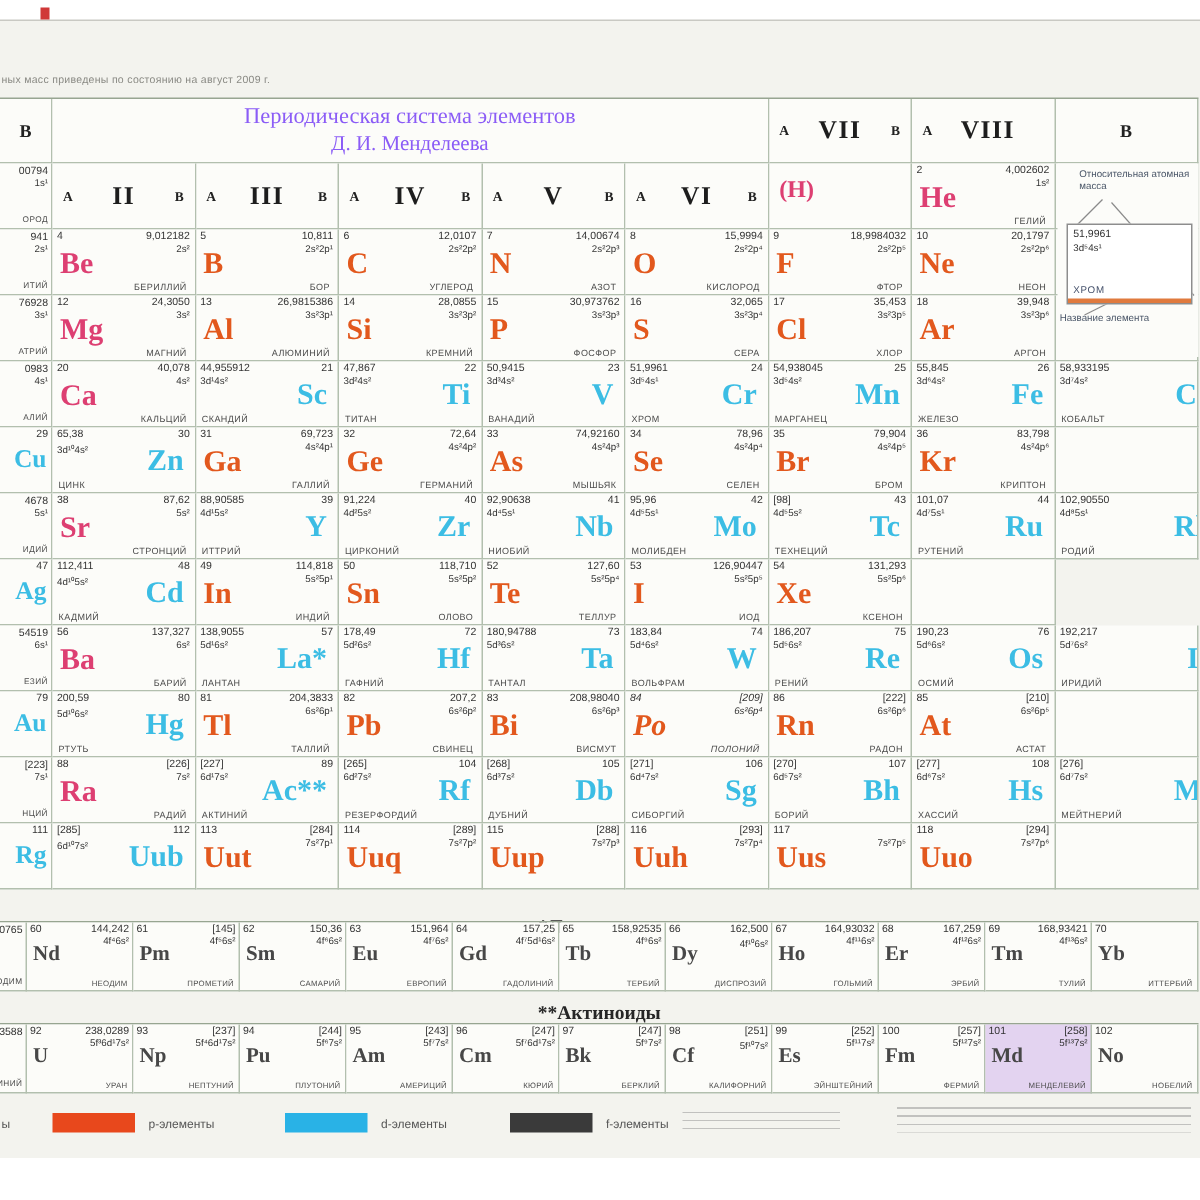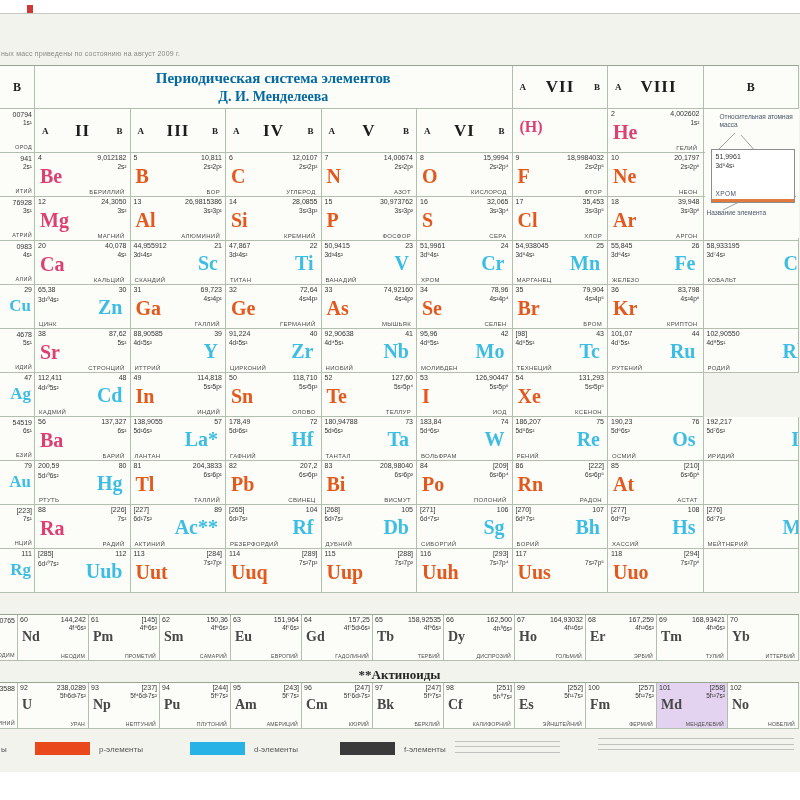--- a/index.html
+++ b/index.html
@@ -26,21 +26,21 @@
   .cut-r .sym{right:-10px;}
   .s{color:var(--s,#dd3f72)}.p{color:var(--p,#e2581d)}.d{color:var(--d,#3cbde4)}.f{color:var(--f,#474747)}
   .hcell .sym{font-size:16px;left:7px;top:10px;}
 
   
   .ghdr{display:flex;align-items:center;justify-content:space-between;padding:0 7px;}
   .gA,.gB{font-size:9px;font-weight:700;font-family:"Liberation Serif",serif;color:#222;}
   .gR{font-size:17px;font-weight:700;font-family:"Liberation Serif",serif;color:#1d1d1d;letter-spacing:1px;}
   .hdrB{display:flex;align-items:center;justify-content:center;font-family:"Liberation Serif",serif;
         font-weight:700;font-size:12px;color:#222;}
-  .title-cell{text-align:center;padding-top:3px;font-family:"Liberation Serif",serif;font-weight:700;color:#0369a1;}
+  .title-cell{text-align:center;padding-top:3px;font-family:"Liberation Serif",serif;font-weight:400;color:#8b5cf6;}
   .t1{font-size:15px;line-height:1.3;}
   .t2{font-size:14px;line-height:1.2;}
 
   
   .frag .num{right:2px;left:auto}.frag .mass{right:2px;left:auto;top:2px}
   .frag .config{right:2px;left:auto;top:10px}.frag .name{right:2px;left:auto;bottom:2px;font-size:5.5px}
   .frag .sym{right:3px;left:auto;top:12px;font-size:17px}
 
   
   .ln .num{left:2px;right:auto}.ln .mass{right:2px;left:auto}
@@ -577,21 +577,21 @@
             <span class="sym p">Pb</span>
             <span class="name">СВИНЕЦ</span>
           </div>
           <div class="cell a" style="width: 95.5px;">
             <span class="num">83</span>
             <span class="mass">208,98040</span>
             <span class="config">6s²6p³</span>
             <span class="sym p">Bi</span>
             <span class="name">ВИСМУТ</span>
           </div>
-          <div class="cell a" style="width: 95.5px;">
+          <div class="cell a" style="width: 95.5px; font-style: italic;">
             <span class="num">84</span>
             <span class="mass">[209]</span>
             <span class="config">6s²6p⁴</span>
             <span class="sym p">Po</span>
             <span class="name">ПОЛОНИЙ</span>
           </div>
           <div class="cell a" style="width: 95.5px;">
             <span class="num">86</span>
             <span class="mass">[222]</span>
             <span class="config">6s²6p⁶</span>

